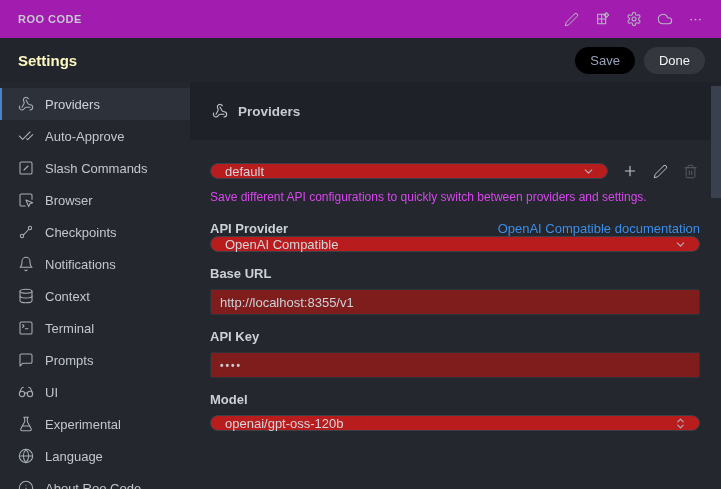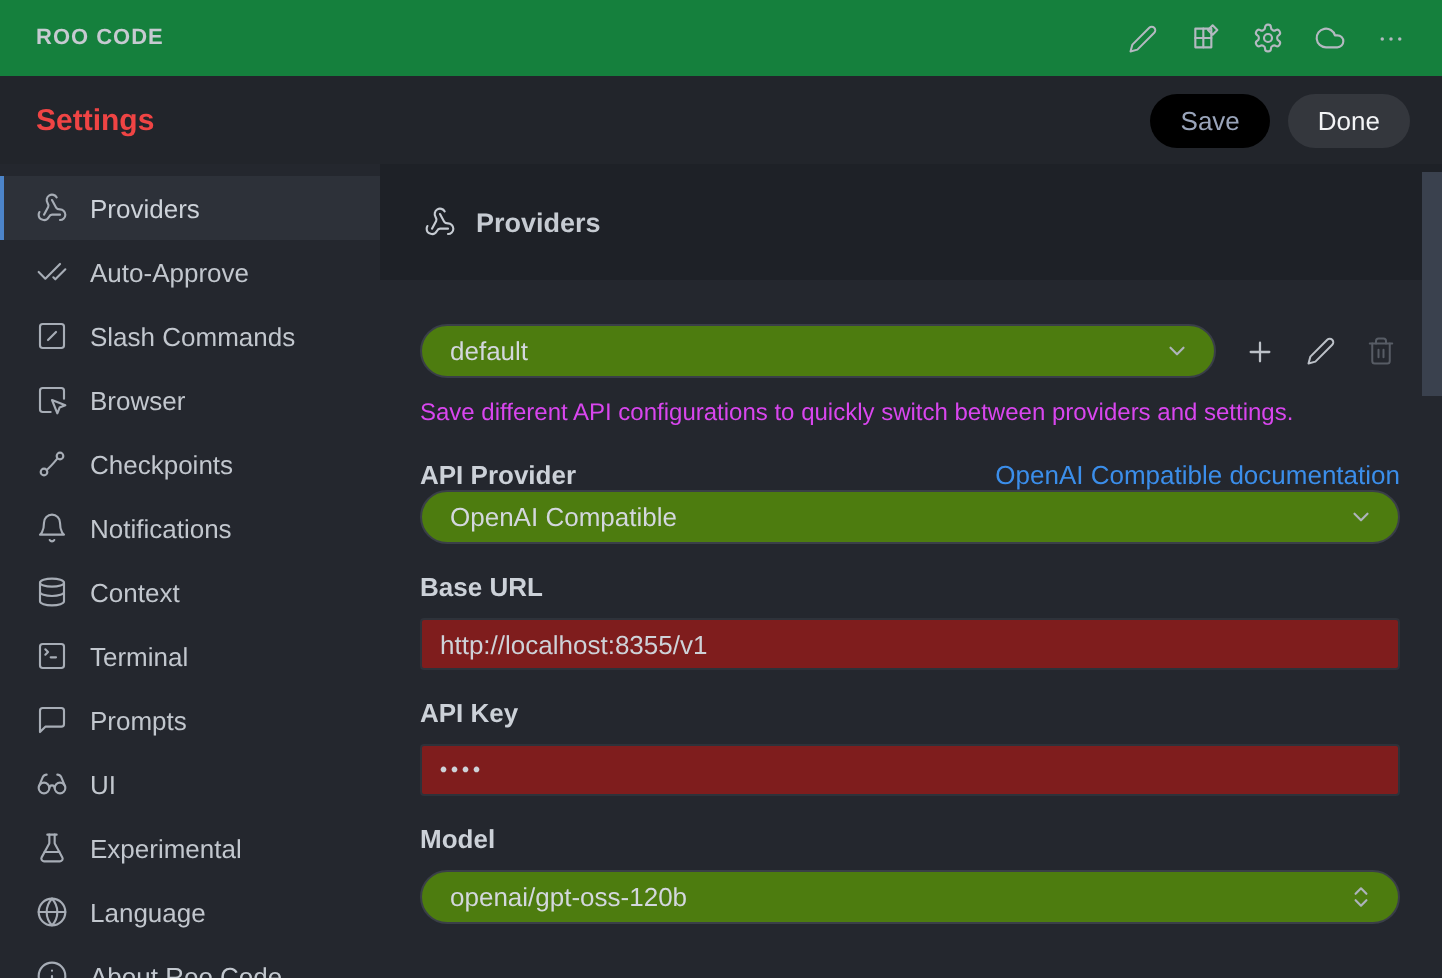--- a/index.html
+++ b/index.html
@@ -2,30 +2,30 @@
 <html><head>
 <meta charset="utf-8">
 <style>
   * { margin:0; padding:0; box-sizing:border-box; }
   html,body { width:721px; height:489px; overflow:hidden; background:#22252b;
               font-family:"Liberation Sans", sans-serif; }
   .app { width:721px; height:489px; display:flex; flex-direction:column; color:#c9ced5; }
 
   
   .titlebar { flex:0 0 38px; display:flex; align-items:center; justify-content:space-between;
-              padding:0 14px 0 18px; background:#15803d; }
+              padding:0 14px 0 18px; background:#a21caf; }
   .titlebar-title { font-size:11px; font-weight:600; letter-spacing:.5px; color:#c6cad1; }
   .titlebar-icons { display:flex; gap:8px; align-items:center; }
   .icon-btn { width:23px; height:23px; display:flex; align-items:center; justify-content:center;
               color:#b4b9c1; background:none; border:none; cursor:pointer; border-radius:4px; }
 
   
   .settings-header { flex:0 0 44px; display:flex; align-items:center; justify-content:space-between;
                      padding:0 16px 0 18px; background:#22252b; }
-  .settings-title { font-size:15px; font-weight:700; color:#ef4444; }
+  .settings-title { font-size:15px; font-weight:700; color:#fef9c3; }
   .header-actions { display:flex; gap:9px; }
   .btn { height:27px; padding:0 15px; border-radius:14px; font-size:13px; border:none;
          cursor:pointer; font-family:inherit; }
   .btn-save { background:#000000; color:#99a4ba; }
   .btn-done { background:#34373d; color:#f3f4f6; }
 
   
   .body { flex:1; display:flex; position:relative; overflow:hidden; background:#24272e; }
 
   .sidebar { flex:0 0 190px; width:190px; padding-top:6px; }
@@ -34,21 +34,21 @@
   .side-item svg { color:#a7adb6; flex:0 0 16px; }
   .side-item.selected { background:#2d3139; border-left-color:#4c84c9; color:#ced3da; }
 
   .content { flex:1; min-width:0; display:flex; flex-direction:column; }
   .content-header { flex:0 0 58px; background:#1e2127; display:flex; align-items:center;
                     gap:10px; padding-left:22px; color:#c6cbd2; }
   .content-header .section-title { font-size:13.5px; font-weight:700; }
   .content-body { padding:22px 21px 0 20px; }
 
   .field-label { font-size:13px; font-weight:600; color:#ccd1d8; margin-bottom:8px; }
-  .select { height:27px; background:#4d7c0f; border:1px solid #3a3f48; border-radius:14px;
+  .select { height:16px; background:#b91c1c; border:1px solid #3a3f48; border-radius:14px;
             display:flex; align-items:center; justify-content:space-between;
             padding:0 12px 0 14px; font-size:13px; color:#d3d7dd; cursor:pointer; }
   .select .chev { color:#aeb3bb; display:flex; }
 
   .profile-row { display:flex; align-items:center; }
   .profile-row .select { width:398px; }
   .row-icons { display:flex; gap:12px; margin-left:13px; align-items:center; }
   .row-icons .icon-btn { width:18px; height:18px; color:#bcc1c8; }
   .row-icons .icon-btn.dimmed { color:#575c65; }
   .help-text { margin-top:10px; font-size:12px; color:#d946ef; }

